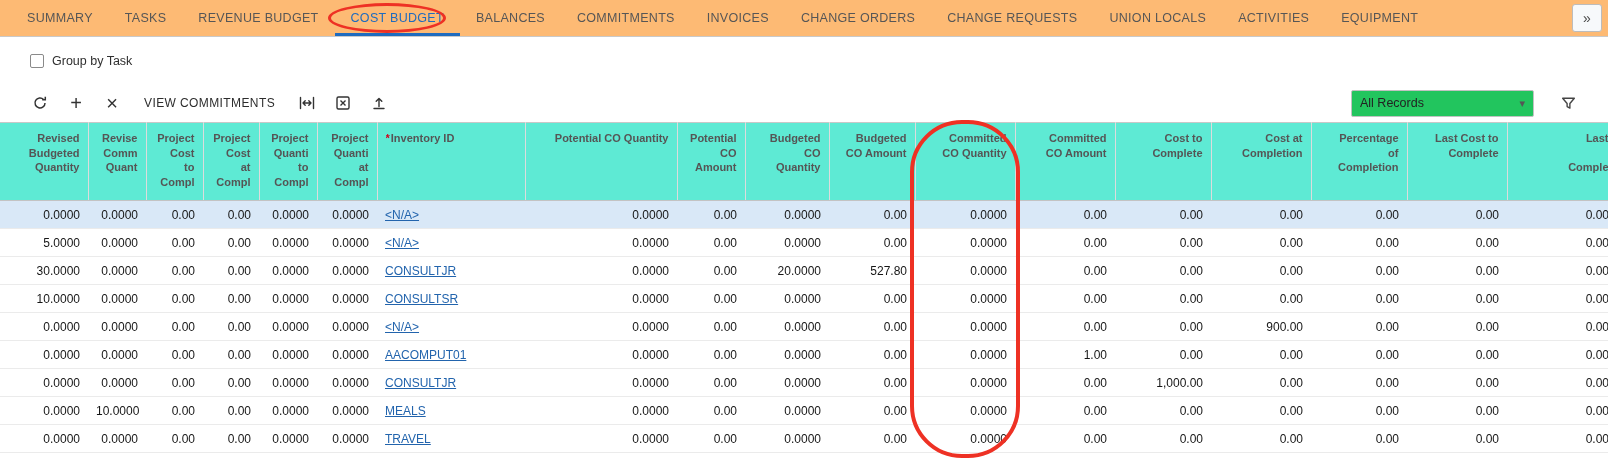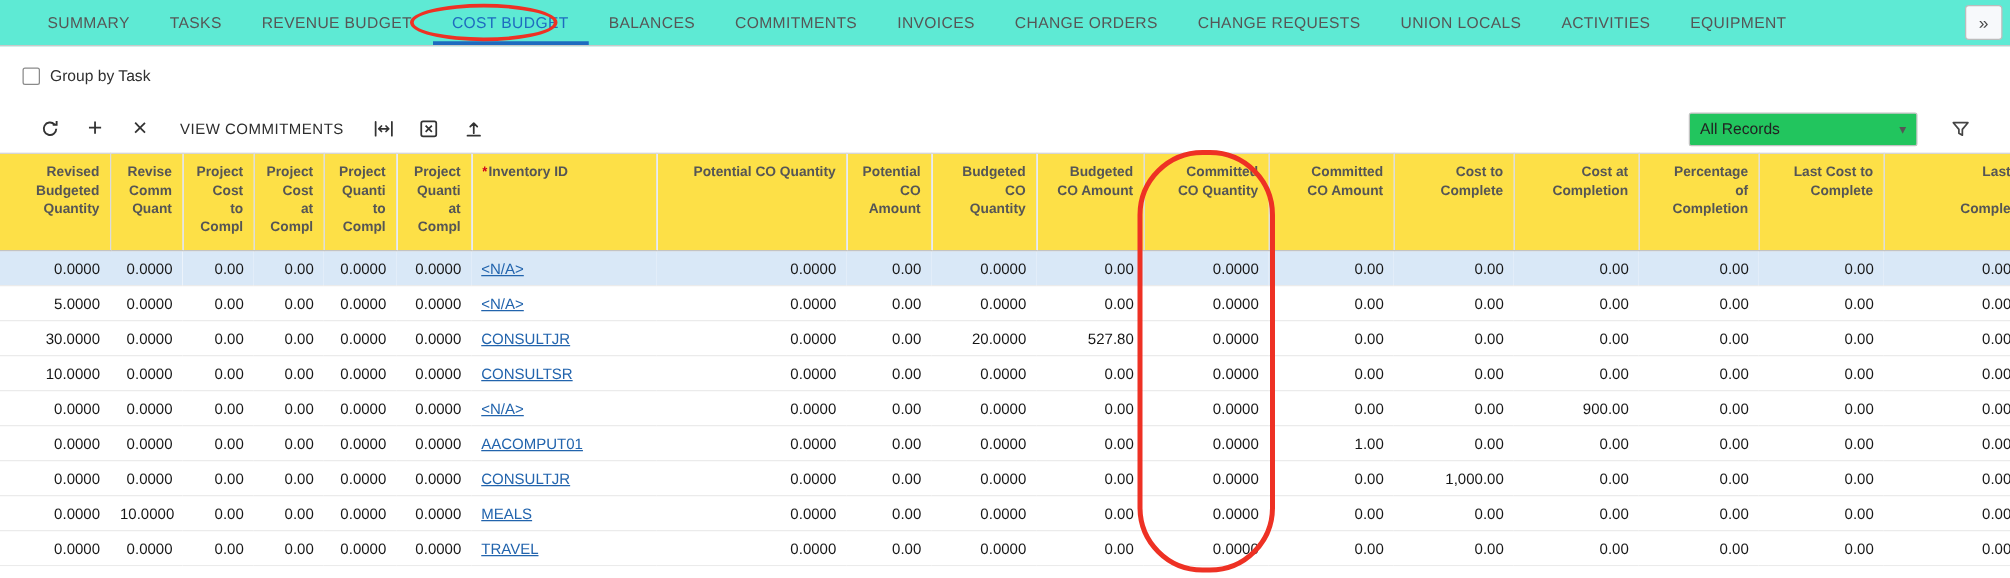--- a/index.html
+++ b/index.html
@@ -10,23 +10,23 @@
     background: #fff;
     font-family: "Liberation Sans", "DejaVu Sans", sans-serif;
   }
 
   
   .tabbar {
     height: 37px;
     border-bottom: 1px solid #c9c9c9;
     display: flex;
     align-items: stretch;
-    padding-left: 22px;
+    padding-left: 11px;
     position: relative;
-    background: #5eead4;
+    background: #fdba74;
   }
   .tab {
     display: flex;
     align-items: center;
     padding: 0 16px;
     font-size: 12.5px;
     letter-spacing: .3px;
     color: #565656;
     white-space: nowrap;
     cursor: pointer;
@@ -46,21 +46,21 @@
     font-size: 14px;
     display: flex; align-items: center; justify-content: center;
     cursor: pointer;
   }
 
   
   .options-row {
     height: 47px;
     display: flex;
     align-items: center;
-    padding-left: 18px;
+    padding-left: 30px;
   }
   .checkbox {
     width: 14px; height: 14px;
     border: 1px solid #8a8a8a;
     border-radius: 2px;
     background: #fff;
     margin-right: 8px;
     display: inline-block;
     cursor: pointer;
   }
@@ -96,21 +96,21 @@
     cursor: pointer;
   }
   .records-select .caret { font-size: 11px; color: #555; }
 
   
   .grid-wrap { width: 1608px; overflow: hidden; }
   table { border-collapse: collapse; table-layout: fixed; width: 1617px; }
   thead th {
     height: 78px;
     vertical-align: top;
-    background: #fde047;
+    background: #5eead4;
     border-top: 1px solid #c8c8c8;
     border-bottom: 1px solid #c3c3c3;
     border-right: 1px solid #dcdcdc;
     padding: 8px 8px 2px;
     font-size: 11px; font-weight: bold; color: #555;
     text-align: right;
     overflow: hidden;
     cursor: pointer;
   }
   thead th.left { text-align: left; }

